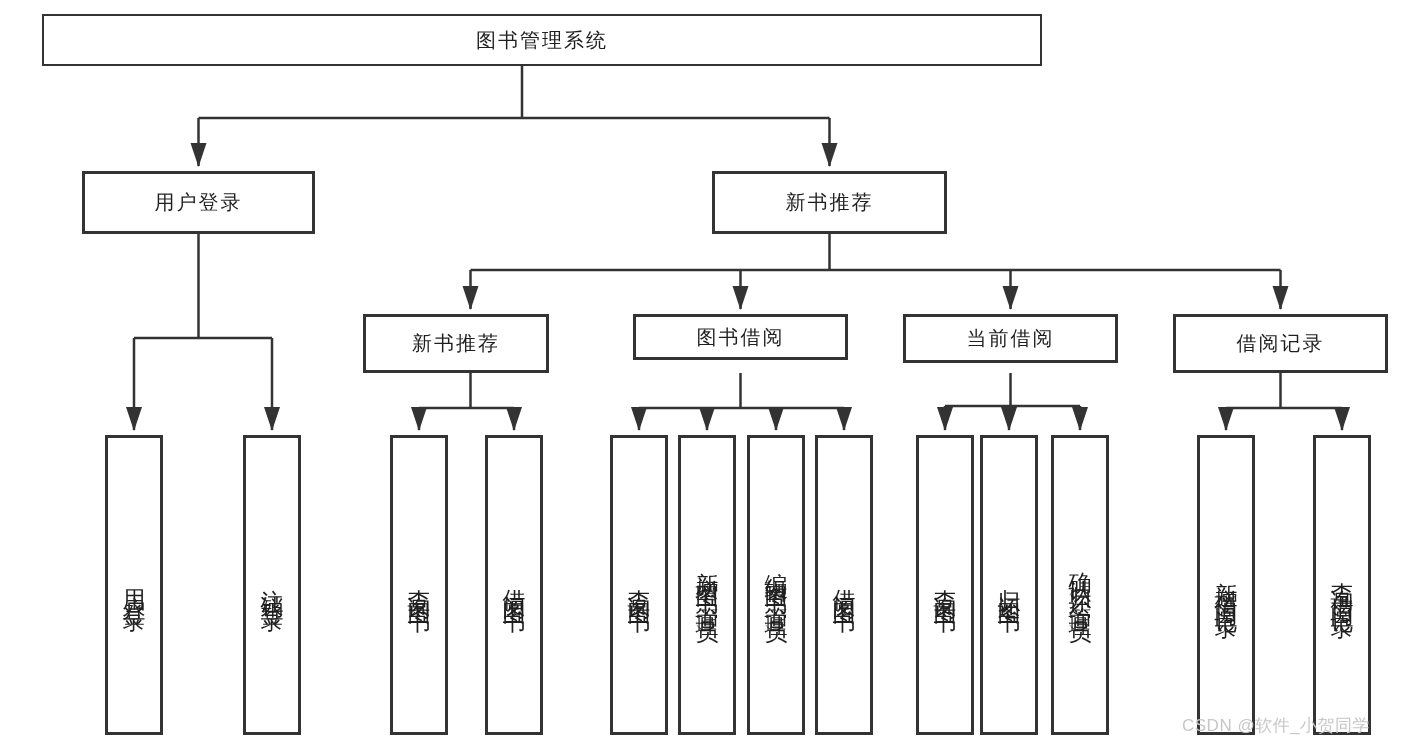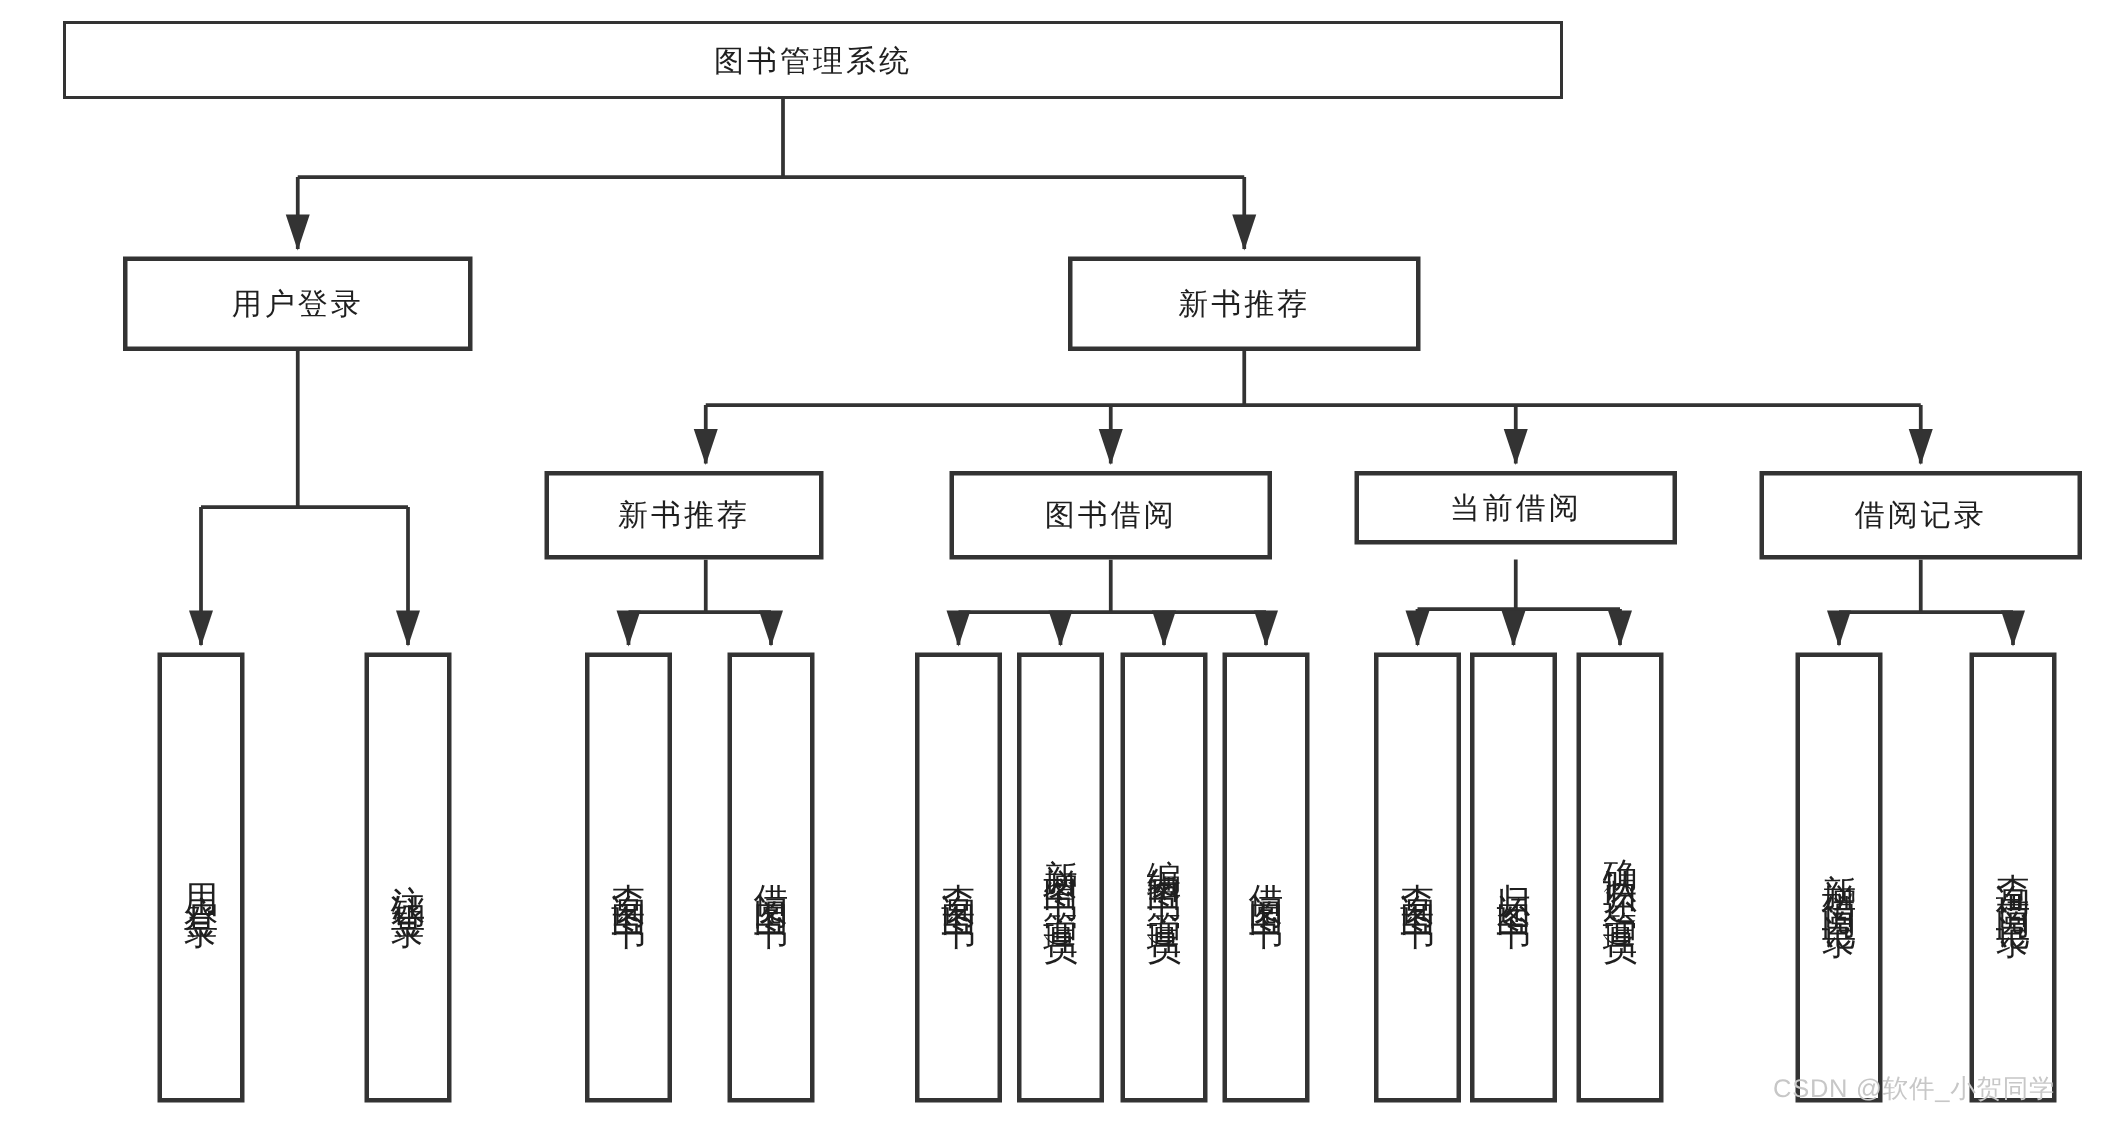--- a/index.html
+++ b/index.html
@@ -130,21 +130,21 @@
   <div class="node h-node" style="left:82px; top:171px; width:233px; height:63px;">
     <span>用户登录</span>
   </div>
   <div class="node h-node" style="left:712px; top:171px; width:235px; height:63px;">
     <span>新书推荐</span>
   </div>
 
   <div class="node h-node" style="left:363px; top:314px; width:186px; height:59px;">
     <span>新书推荐</span>
   </div>
-  <div class="node h-node" style="left:633px; top:314px; width:215px; height:59px;">
+  <div class="node h-node" style="left:633px; top:314px; width:215px; height:46px;">
     <span>图书借阅</span>
   </div>
   <div class="node h-node" style="left:903px; top:314px; width:215px; height:49px;">
     <span>当前借阅</span>
   </div>
   <div class="node h-node" style="left:1173px; top:314px; width:215px; height:59px;">
     <span>借阅记录</span>
   </div>
 
   <div class="node leaf-node" style="left:105px;">

